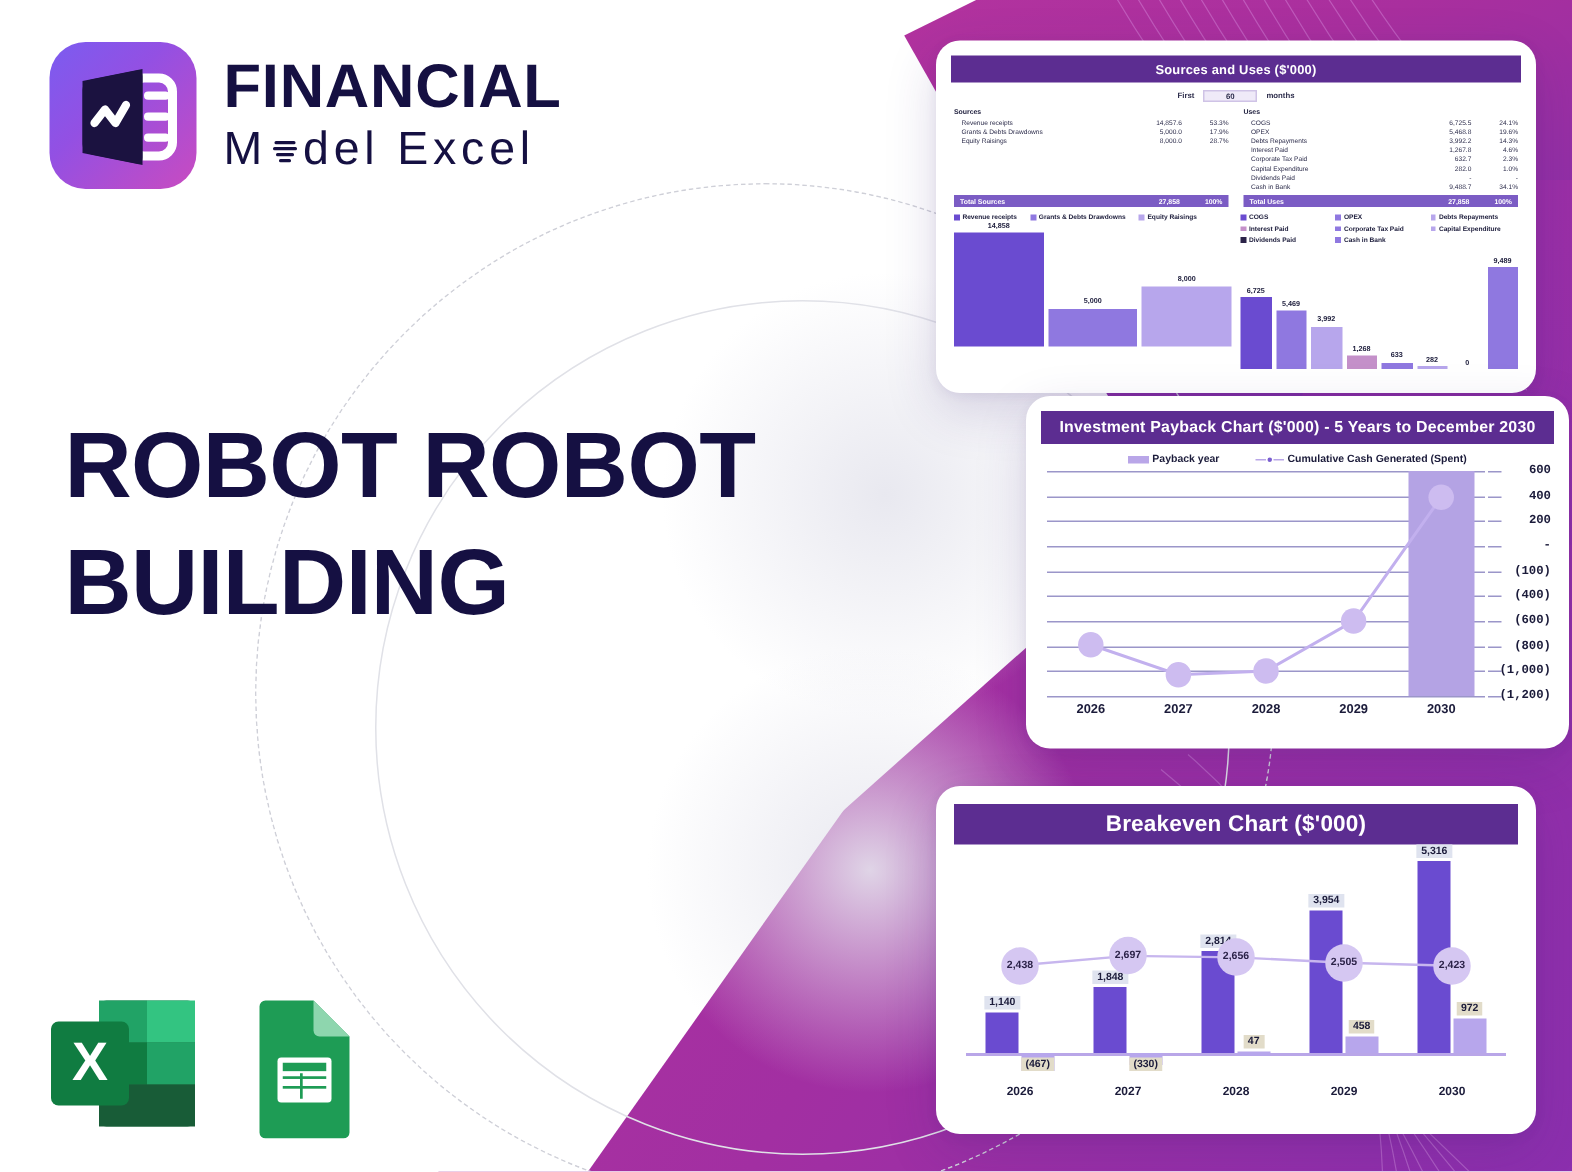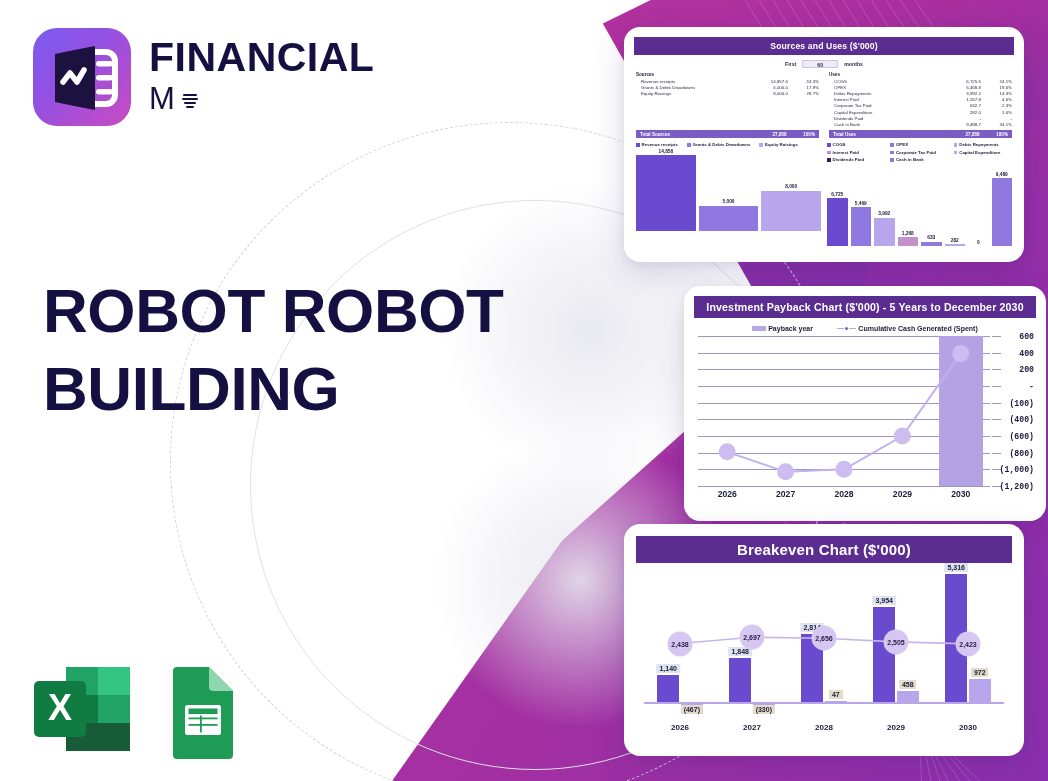--- a/index.html
+++ b/index.html
@@ -77,21 +77,21 @@
   
   .file-icons { position:absolute; left:30px; bottom:22px; z-index:30; display:flex; gap:32px; align-items:flex-end; }
 
   
   .card {
     position:absolute; background:#fff; border-radius:16px;
     box-shadow:0 12px 34px rgba(60,40,120,.18), 0 2px 8px rgba(60,40,120,.08);
     z-index:20; overflow:hidden;
   }
   #card-sources { left:624px; top:27px; width:400px; height:235px; padding:10px 10px 6px; }
-  #card-payback { left:684px; top:286px; width:362px; height:235px; padding:10px 10px 4px; }
+  #card-payback { left:684px; top:264px; width:362px; height:235px; padding:10px 10px 4px; }
   #card-breakeven { left:624px; top:524px; width:400px; height:232px; padding:12px 12px 6px; }
 
   .card-title {
     background:#5c2d91; color:#fff; font-size:8.6px; font-weight:bold;
     text-align:center; padding:4px 0; letter-spacing:.15px;
   }
   #card-payback .card-title { font-size:10.6px; padding:5px 0; }
   #card-breakeven .card-title { font-size:15px; padding:5px 0; }
 
   
@@ -221,20 +221,21 @@
       <div class="logo-t2">
         <span>M</span>
         <svg width="22" height="22" viewBox="0 0 22 22" style="margin:0 1px;">
           <g fill="#151042">
             <rect x="4" y="5" width="14" height="2.1" rx="1"></rect>
             <rect x="3" y="9" width="16" height="2.1" rx="1"></rect>
             <rect x="5" y="13" width="12" height="2.1" rx="1"></rect>
             <rect x="7" y="17" width="8" height="2.1" rx="1"></rect>
           </g>
         </svg>
+        <span>del Excel</span>
       </div>
     </div>
   </div>
 
   <div class="headline">
     <div>ROBOT ROBOT</div>
     <div>BUILDING</div>
   </div>
 
   <div class="file-icons">

